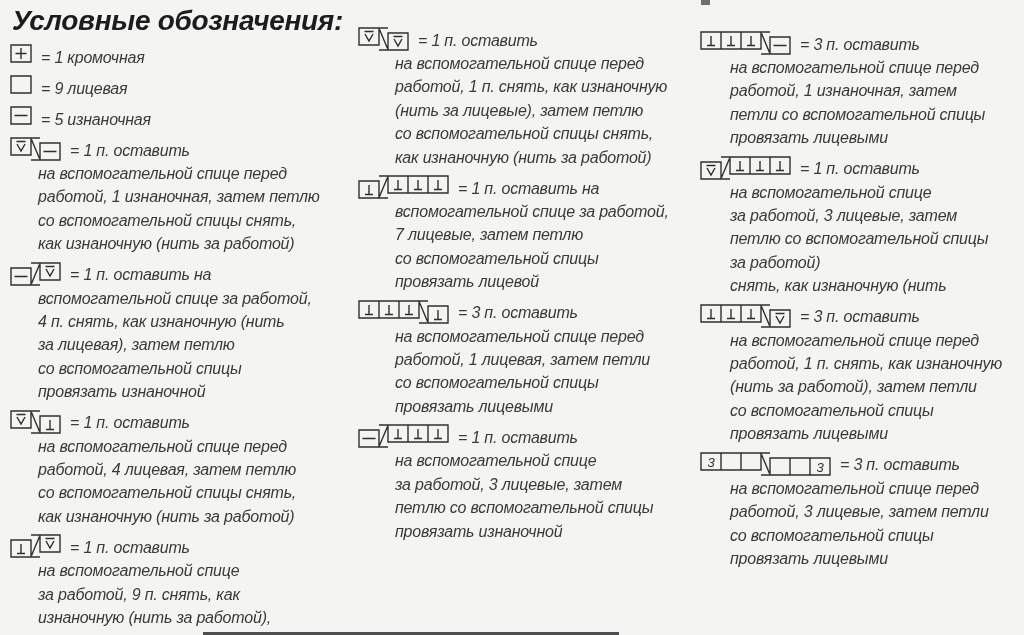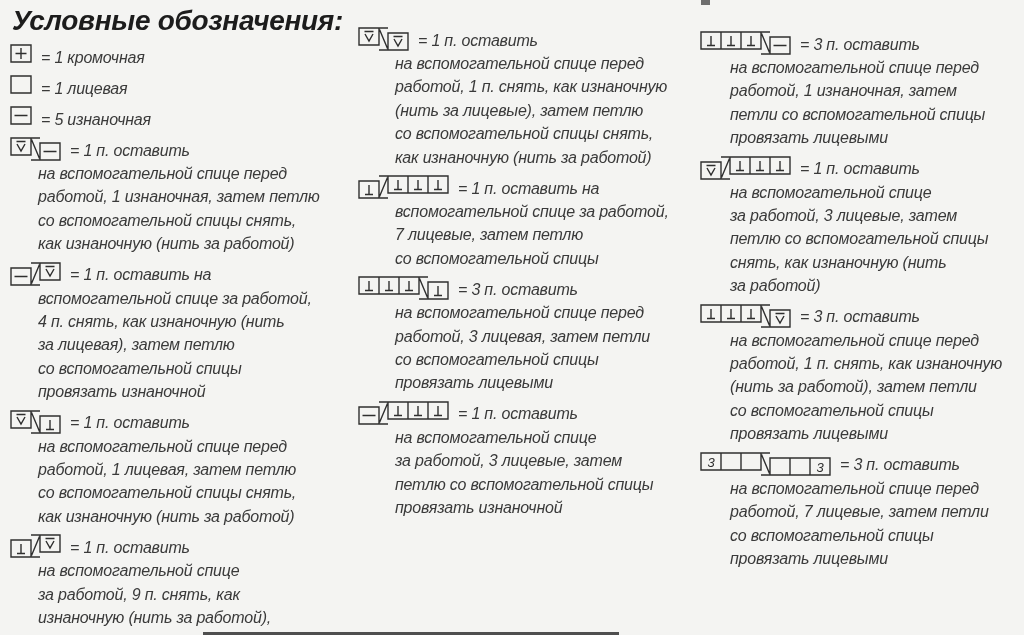--- a/index.html
+++ b/index.html
@@ -47,21 +47,21 @@
           <span>= 1 кромочная</span>
         </div>
       </div>
       <div class="entry">
         <div class="line first">
           <span class="sym">
             <svg width="23" height="25" viewBox="0 0 23 25">
               <path d="M1 1H21V18H1Z" fill="none" stroke="#2f2f2f" stroke-width="1.4"></path>
             </svg>
           </span>
-          <span>= 1 лицевая</span>
+          <span>= 9 лицевая</span>
         </div>
       </div>
       <div class="entry">
         <div class="line first">
           <span class="sym">
             <svg width="23" height="25" viewBox="0 0 23 25">
               <path d="M1 1H21V18H1ZM4.5 9.5H17.5" fill="none" stroke="#2f2f2f" stroke-width="1.4"></path>
             </svg>
           </span>
           <span>= 5 изнаночная</span>
@@ -99,21 +99,21 @@
       <div class="entry">
         <div class="line first">
           <span class="sym">
             <svg width="52" height="25" viewBox="0 0 52 25">
               <path d="M1 1H21V18H1ZM7 7L11 14L15 7M6.5 4.5H15.5M21 1L30 1M21 23L30 23M21.5 2.5L29.5 21.5M30 6H50V23H30ZM40 10V19.5M36 19.5H44" fill="none" stroke="#2f2f2f" stroke-width="1.4"></path>
             </svg>
           </span>
           <span>= 1 п. оставить</span>
         </div>
         <div class="line wrap">на вспомогательной спице перед</div>
-        <div class="line wrap">работой, 1 лицевая, затем петлю</div>
+        <div class="line wrap">работой, 4 лицевая, затем петлю</div>
         <div class="line wrap">со вспомогательной спицы снять,</div>
         <div class="line wrap">как изнаночную (нить за работой)</div>
       </div>
       <div class="entry">
         <div class="line first">
           <span class="sym">
             <svg width="52" height="25" viewBox="0 0 52 25">
               <path d="M1 6H21V23H1ZM11 10V19.5M7 19.5H15M21 1L30 1M21 23L30 23M21.5 21.5L29.5 2.5M30 1H50V18H30ZM36 7L40 14L44 7M35.5 4.5H44.5" fill="none" stroke="#2f2f2f" stroke-width="1.4"></path>
             </svg>
           </span>
@@ -149,32 +149,33 @@
           <span class="sym">
             <svg width="92" height="25" viewBox="0 0 92 25">
               <path d="M1 6H21V23H1ZM11 10V19.5M7 19.5H15M21 1L30 1M21 23L30 23M21.5 21.5L29.5 2.5M30 1H90V18H30ZM40 5V14.5M36 14.5H44M50 1L50 18M60 5V14.5M56 14.5H64M70 1L70 18M80 5V14.5M76 14.5H84" fill="none" stroke="#2f2f2f" stroke-width="1.4"></path>
             </svg>
           </span>
           <span>= 1 п. оставить на</span>
         </div>
         <div class="line wrap">вспомогательной спице за работой,</div>
         <div class="line wrap">7 лицевые, затем петлю</div>
         <div class="line wrap">со вспомогательной спицы</div>
+        <div class="line wrap">провязать лицевой</div>
       </div>
       <div class="entry">
         <div class="line first">
           <span class="sym">
             <svg width="92" height="25" viewBox="0 0 92 25">
               <path d="M1 1H61V18H1ZM11 5V14.5M7 14.5H15M21 1L21 18M31 5V14.5M27 14.5H35M41 1L41 18M51 5V14.5M47 14.5H55M61 1L70 1M61 23L70 23M61.5 2.5L69.5 21.5M70 6H90V23H70ZM80 10V19.5M76 19.5H84" fill="none" stroke="#2f2f2f" stroke-width="1.4"></path>
             </svg>
           </span>
           <span>= 3 п. оставить</span>
         </div>
         <div class="line wrap">на вспомогательной спице перед</div>
-        <div class="line wrap">работой, 3 лицевая, затем петли</div>
+        <div class="line wrap">работой, 1 лицевая, затем петли</div>
         <div class="line wrap">со вспомогательной спицы</div>
         <div class="line wrap">провязать лицевыми</div>
       </div>
       <div class="entry">
         <div class="line first">
           <span class="sym">
             <svg width="92" height="25" viewBox="0 0 92 25">
               <path d="M1 6H21V23H1ZM4.5 14.5H17.5M21 1L30 1M21 23L30 23M21.5 21.5L29.5 2.5M30 1H90V18H30ZM40 5V14.5M36 14.5H44M50 1L50 18M60 5V14.5M56 14.5H64M70 1L70 18M80 5V14.5M76 14.5H84" fill="none" stroke="#2f2f2f" stroke-width="1.4"></path>
             </svg>
           </span>
@@ -209,22 +210,22 @@
           <span class="sym">
             <svg width="92" height="25" viewBox="0 0 92 25">
               <path d="M1 6H21V23H1ZM7 12L11 19L15 12M6.5 9.5H15.5M21 1L30 1M21 23L30 23M21.5 21.5L29.5 2.5M30 1H90V18H30ZM40 5V14.5M36 14.5H44M50 1L50 18M60 5V14.5M56 14.5H64M70 1L70 18M80 5V14.5M76 14.5H84" fill="none" stroke="#2f2f2f" stroke-width="1.4"></path>
             </svg>
           </span>
           <span>= 1 п. оставить</span>
         </div>
         <div class="line wrap">на вспомогательной спице</div>
         <div class="line wrap">за работой, 3 лицевые, затем</div>
         <div class="line wrap">петлю со вспомогательной спицы</div>
+        <div class="line wrap">за работой)</div>
         <div class="line wrap">снять, как изнаночную (нить</div>
-        <div class="line wrap">за работой)</div>
       </div>
       <div class="entry">
         <div class="line first">
           <span class="sym">
             <svg width="92" height="25" viewBox="0 0 92 25">
               <path d="M1 1H61V18H1ZM11 5V14.5M7 14.5H15M21 1L21 18M31 5V14.5M27 14.5H35M41 1L41 18M51 5V14.5M47 14.5H55M61 1L70 1M61 23L70 23M61.5 2.5L69.5 21.5M70 6H90V23H70ZM76 12L80 19L84 12M75.5 9.5H84.5" fill="none" stroke="#2f2f2f" stroke-width="1.4"></path>
             </svg>
           </span>
           <span>= 3 п. оставить</span>
         </div>
@@ -239,21 +240,21 @@
           <span class="sym">
             <svg width="132" height="25" viewBox="0 0 132 25">
               <path d="M1 1H61V18H1ZM21 1L21 18M41 1L41 18M61 1L70 1M61 23L70 23M61.5 2.5L69.5 21.5M70 6H130V23H70ZM90 6L90 23M110 6L110 23" fill="none" stroke="#2f2f2f" stroke-width="1.4"></path>
               <text x="11" y="14.5" text-anchor="middle" font-size="13" font-family="Liberation Sans, sans-serif" fill="#2f2f2f" stroke="none">3</text>
               <text x="120" y="19.5" text-anchor="middle" font-size="13" font-family="Liberation Sans, sans-serif" fill="#2f2f2f" stroke="none">3</text>
             </svg>
           </span>
           <span>= 3 п. оставить</span>
         </div>
         <div class="line wrap">на вспомогательной спице перед</div>
-        <div class="line wrap">работой, 7 лицевые, затем петли</div>
+        <div class="line wrap">работой, 3 лицевые, затем петли</div>
         <div class="line wrap">со вспомогательной спицы</div>
         <div class="line wrap">провязать лицевыми</div>
       </div>
     </div>
 </div>
 
 <div class="artifact" id="artifact-top"></div>
 <div class="artifact" id="artifact-bottom"></div>
 
 </body></html>

